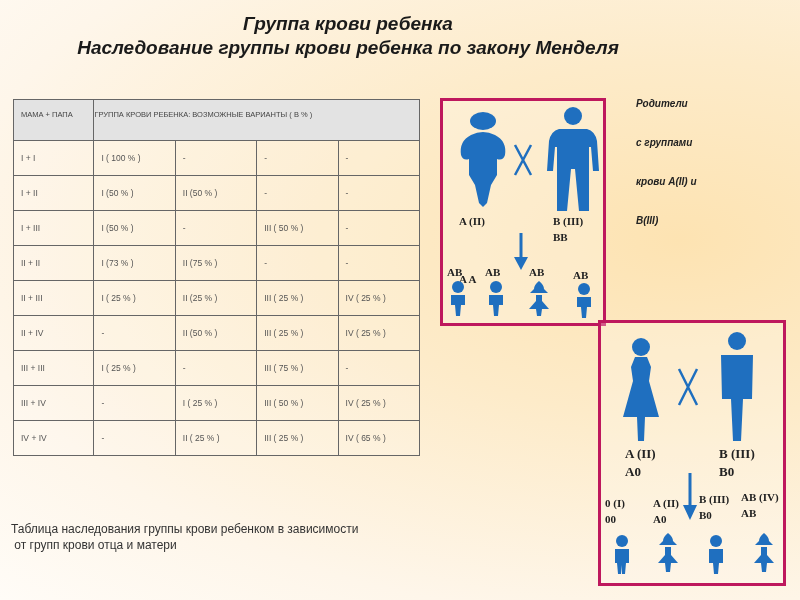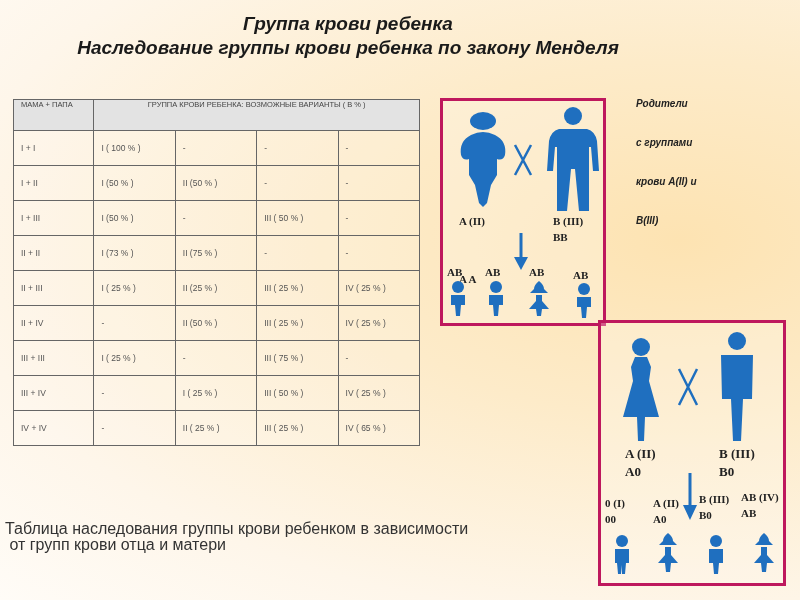--- a/index.html
+++ b/index.html
@@ -12,27 +12,27 @@
     position:absolute; left:0; top:12px; width:696px; text-align:center;
     font-style:italic; font-weight:bold; font-size:19px; color:#1a1a1a; line-height:24px;
   }
   table.inherit {
     position:absolute; left:13px; top:99px; width:407px;
     border-collapse:collapse; font-size:8.5px; color:#555;
   }
   table.inherit td, table.inherit th {
     border:1px solid #666; padding:0 0 0 7px; text-align:left; font-weight:normal;
   }
-  table.inherit thead th { background:#e3e3e3; height:30px; vertical-align:top; padding-top:0; font-size:7.5px; color:#444; }
-  table.inherit thead th.span { text-align:center; padding-left:0; }
+  table.inherit thead th { background:#e3e3e3; height:30px; vertical-align:top; padding-top:10px; font-size:7.5px; color:#444; }
+  table.inherit thead th.span { text-align:left; padding-left:0; }
   table.inherit tbody td { height:34px; background:rgba(255,255,255,0.15); }
   table.inherit col.c0 { width:80px; }
   table.inherit col.cx { width:81px; }
   .caption {
-    position:absolute; left:5px; top:521px; font-size:16px; color:#333; line-height:16px;
+    position:absolute; left:11px; top:521px; font-size:12px; color:#333; line-height:16px;
   }
   .side-text {
     position:absolute; left:636px; top:96px; font-style:italic; font-weight:bold; font-size:10px; color:#222;
   }
   .side-text div { height:39px; line-height:16px; }
   .box { position:absolute; border:3px solid #be185d; background:rgba(255,250,240,0.3); }
   .box1 { left:440px; top:98px; width:160px; height:222px; }
   .box2 { left:598px; top:320px; width:182px; height:260px; }
   .lbl { position:absolute; font-family:"Liberation Serif", serif; font-weight:bold; font-size:11px; color:#222; line-height:13px; white-space:nowrap; }
   svg.fig { position:absolute; }

